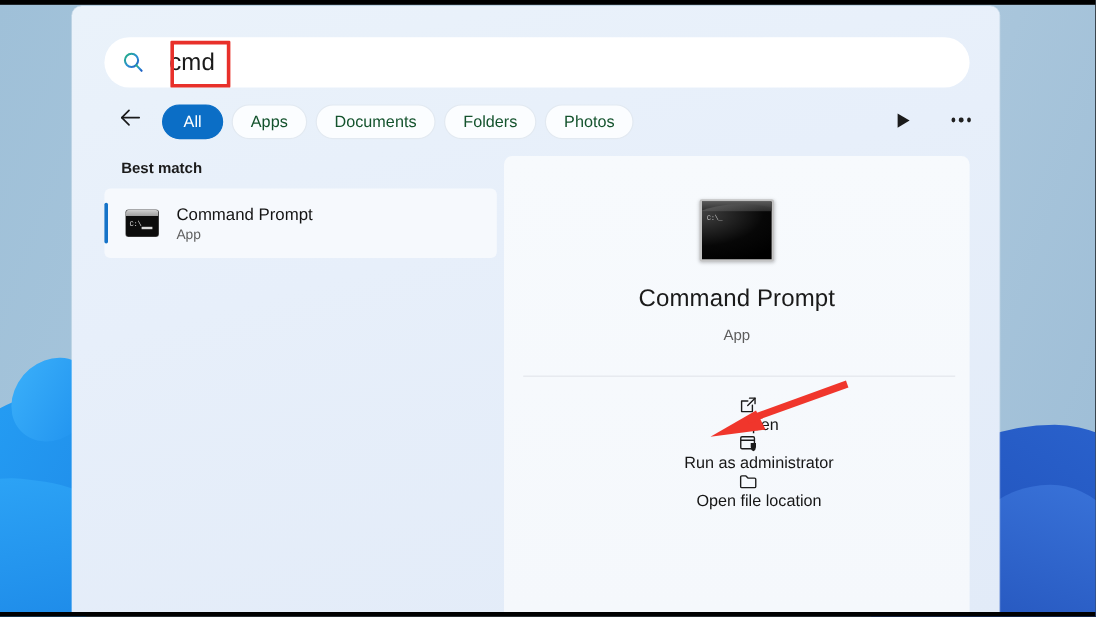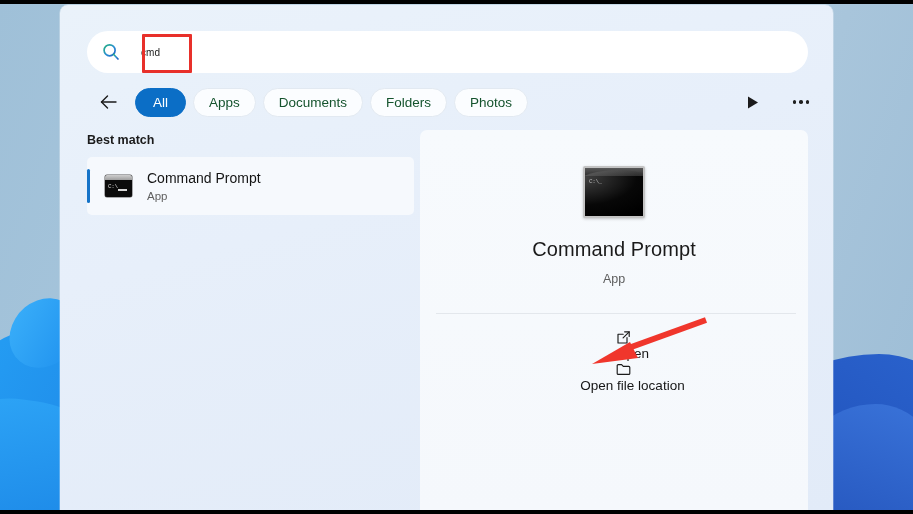--- a/index.html
+++ b/index.html
@@ -84,40 +84,40 @@
     align-items: center;
     padding-left: 14px;
   }
   .search-icon {
     width: 20px; height: 20px;
     flex: 0 0 auto;
     display: block;
   }
   .search-value {
     margin-left: 20px;
-    font-size: 10px;
+    font-size: 20px;
     color: #1a1a1a;
     letter-spacing: .1px;
   }
   .search-highlight {
     position: absolute;
     left: 55px; top: 3px;
     width: 50px; height: 39px;
     border: 3px solid #e8302a;
     border-radius: 1px;
     pointer-events: none;
   }
 
   
   .tabs-row {
     position: absolute;
     left: 38px; top: 82px;
     width: 722px; height: 30px;
     display: flex;
-    align-items: center;
+    align-items: flex-start;
   }
   .back-arrow {
     width: 22px; height: 22px;
     margin-right: 15px;
     flex: 0 0 auto;
   }
   .tab {
     height: 29px;
     padding: 0 15px;
     border-radius: 15px;
@@ -159,21 +159,21 @@
   
   .results-col {
     position: absolute;
     left: 27px; top: 128px;
     width: 327px;
   }
   .section-head {
     font-size: 12.5px;
     font-weight: bold;
     color: #1b1b1b;
-    margin-left: 0;
+    margin-left: 14px;
     margin-bottom: 10px;
   }
   .result-row {
     position: relative;
     height: 58px;
     background: #f6f9fd;
     border-radius: 5px;
     display: flex;
     align-items: center;
     padding-left: 18px;
@@ -434,20 +434,30 @@
         <span class="action-icon">
           <svg width="17" height="17" viewBox="0 0 17 17">
             <path d="M3 5.2 H8.2 M3 5.2 V14 H12 V8.6" fill="none" stroke="#1b1b1b" stroke-width="1.15" stroke-linecap="round" stroke-linejoin="round"></path>
             <path d="M9.6 2.8 H14.2 V7.4" fill="none" stroke="#1b1b1b" stroke-width="1.15" stroke-linecap="round" stroke-linejoin="round"></path>
             <line x1="14.2" y1="2.8" x2="8.1" y2="8.9" stroke="#1b1b1b" stroke-width="1.15" stroke-linecap="round"></line>
           </svg>
         </span>
         <span class="action-label">Open</span>
       </div>
 
+      <div class="action-item">
+        <span class="action-icon">
+          <svg width="17" height="17" viewBox="0 0 17 17">
+            <rect x="2.3" y="3" width="11.4" height="10" rx="1.1" fill="none" stroke="#1b1b1b" stroke-width="1.15"></rect>
+            <line x1="2.3" y1="5.9" x2="13.7" y2="5.9" stroke="#1b1b1b" stroke-width="1.15"></line>
+            <path d="M10.6 8.2 L15 8.2 L15 11.6 Q15 14.1 12.8 15 Q10.6 14.1 10.6 11.6 Z" fill="#1b1b1b"></path>
+          </svg>
+        </span>
+        <span class="action-label">Run as administrator</span>
+      </div>
 
       <div class="action-item">
         <span class="action-icon">
           <svg width="17" height="17" viewBox="0 0 17 17">
             <path d="M2.2 4.6 a1 1 0 0 1 1-1 H6.6 L8.3 5.4 H13.8 a1 1 0 0 1 1 1 V12.4 a1 1 0 0 1 -1 1 H3.2 a1 1 0 0 1 -1 -1 Z" fill="none" stroke="#1b1b1b" stroke-width="1.15" stroke-linejoin="round"></path>
           </svg>
         </span>
         <span class="action-label">Open file location</span>
       </div>
 

